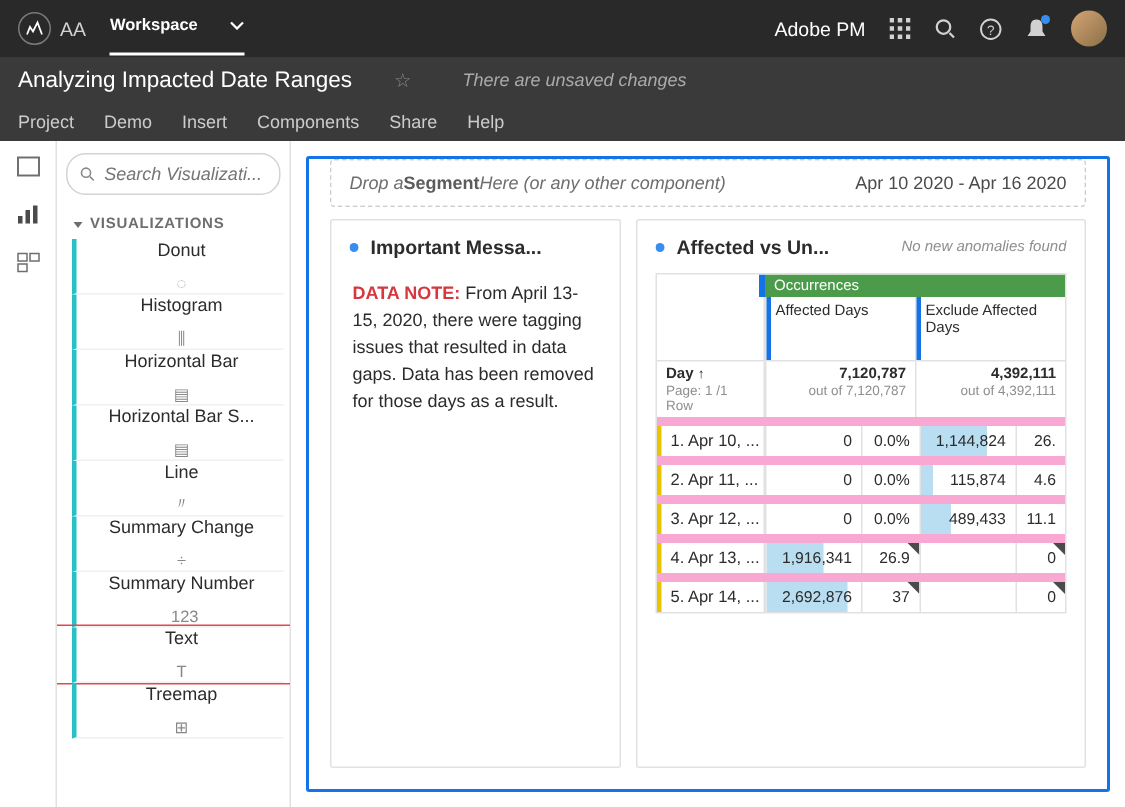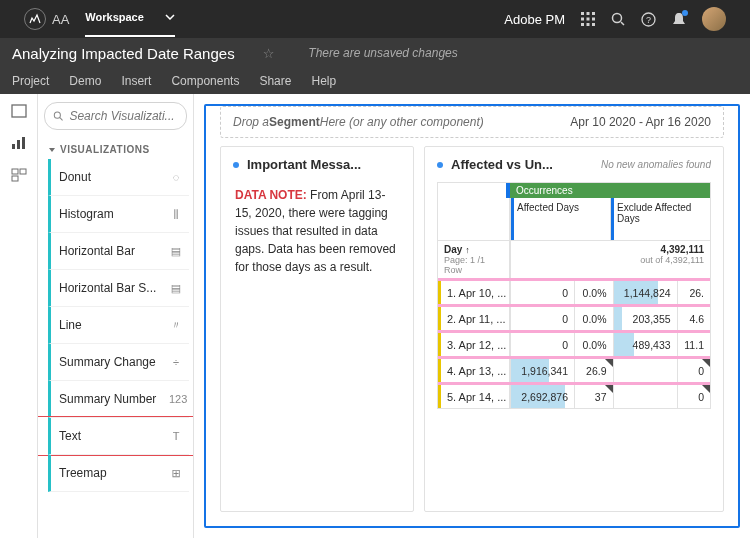--- a/index.html
+++ b/index.html
@@ -1,17 +1,17 @@
 <!DOCTYPE html>
 <html><head>
 <meta charset="utf-8">
 <style>
 * { margin: 0; padding: 0; box-sizing: border-box; font-family: -apple-system, BlinkMacSystemFont, 'Segoe UI', sans-serif; }
 body { width: 750px; height: 538px; overflow: hidden; background: #fff; font-size: 13px; color: #2c2c2c; }
-.topbar { background: #292929; color: #fff; height: 38px; display: flex; align-items: center; padding: 0 24px; }
+.topbar { background: #292929; color: #fff; height: 38px; display: flex; align-items: center; padding: 0 12px; }
 .logo { width: 22px; height: 22px; border: 1.5px solid #7a7a7a; border-radius: 50%; display: flex; align-items: center; justify-content: center; font-size: 10px; margin-right: 6px; }
 .prod { font-size: 13px; margin-right: 16px; color: #d1d1d1; }
 .ws { font-size: 11px; font-weight: 700; padding-bottom: 12px; border-bottom: 2px solid #fff; margin-top: 10px; display: flex; align-items: center; gap: 21px; }
 .spacer { flex: 1; }
 .topright { display: flex; align-items: center; gap: 16px; }
 .topicon { color: #d1d1d1; cursor: pointer; }
 .avatar { width: 24px; height: 24px; border-radius: 50%; background: linear-gradient(135deg,#d4a574,#8b6f47); }
 .subhead { background: #3a3a3a; color: #fff; height: 30px; display: flex; align-items: center; padding: 0 12px; gap: 28px; }
 .subhead h1 { font-size: 15px; font-weight: 400; }
 .star { color: #888; }
@@ -20,21 +20,21 @@
 .menubar span { cursor: pointer; }
 .main { display: flex; height: calc(538px - 94px); }
 .rail { width: 38px; background: #fff; border-right: 1px solid #e1e1e1; display: flex; flex-direction: column; align-items: center; padding-top: 10px; gap: 18px; }
 .rail-icon { width: 16px; height: 14px; cursor: pointer; color: #6e6e6e; }
 .rail-icon.active { color: #1473e6; }
 .sidebar { width: 156px; background: #fff; border-right: 1px solid #e1e1e1; display: flex; flex-direction: column; }
 .search { margin: 8px 6px; border: 1px solid #d3d3d3; border-radius: 13px; height: 28px; display: flex; align-items: center; padding: 0 8px; gap: 6px; color: #888; }
 .search input { border: none; outline: none; font-size: 12px; width: 100%; font-style: italic; }
 .sec-label { font-size: 10px; letter-spacing: 0.5px; font-weight: 700; color: #6e6e6e; padding: 6px 10px 4px; display: flex; align-items: center; gap: 4px; }
 .vizlist { flex: 1; overflow-y: auto; padding: 0 4px 0 10px; }
-.viz { display: flex; align-items: center; justify-content: space-between; height: 37px; border-bottom: 1px solid #f0f0f0; border-left: 3px solid #26c0c7; padding: 0 6px 0 8px; font-size: 12px; cursor: pointer; position: relative; }
+.viz { display: flex; align-items: center; justify-content: space-between; height: 37px; border-bottom: 1px solid #f0f0f0; border-left: 3px solid #26c0c7; padding: 0 6px 0 8px; font-size: 12px; cursor: pointer; position: relative; flex-direction: column; }
 .viz-icon { color: #888; font-size: 11px; width: 14px; text-align: center; }
 .highlight-box { position: absolute; border: 1.5px solid #e34850; left: -16px; right: -6px; top: -2px; bottom: -2px; pointer-events: none; }
 .canvas { flex: 1; background: #fff; padding: 10px; overflow: hidden; }
 .panel { border: 2px solid #1473e6; border-radius: 2px; height: 100%; display: flex; flex-direction: column; }
 .panel-head { display: flex; align-items: center; padding: 10px 14px; gap: 8px; }
 .panel-head h2 { font-size: 17px; font-weight: 700; flex: 1; }
 .dropdown-btn { border: 1px solid #ccc; border-radius: 12px; padding: 4px 10px; font-size: 12px; display: flex; align-items: center; gap: 6px; cursor: pointer; }
 .hx { cursor: pointer; color: #6e6e6e; padding: 2px 4px; }
 .dropzone { margin: 0 14px 8px; border: 1px dashed #ccc; border-radius: 3px; padding: 8px 12px; display: flex; align-items: center; font-size: 12px; color: #6e6e6e; font-style: italic; }
 .dropzone .seg { font-weight: 700; font-style: normal; color: #5c5c5c; }
@@ -55,21 +55,21 @@
 .occ-head { background: #4b9b4b; color: #fff; font-size: 10px; padding: 2px 6px; position: relative; }
 .occ-head::before { content: ''; position: absolute; left: -4px; top: 0; width: 4px; height: 100%; background: #1473e6; }
 .occ-cols { display: flex; }
 .occ-col { flex: 1; border-left: 1px solid #e1e1e1; padding: 4px 6px; font-size: 10px; position: relative; min-height: 42px; }
 .occ-col::before { content: ''; position: absolute; left: 0; top: 0; width: 3px; height: 100%; background: #1473e6; }
 .tbl-headrow { display: flex; border-top: 1px solid #e1e1e1; }
 .tbl-headrow .hc { padding: 3px 6px; font-size: 10px; }
 .hc-day { width: 72px; border-right: 1px solid #e1e1e1; }
 .hc-num { flex: 1; border-left: 1px solid #e1e1e1; text-align: right; }
 .hc-sub { color: #8e8e8e; display: block; font-size: 9px; }
-.tbl-row { display: flex; border-top: 3px solid #f9a8d4; height: 26px; }
+.tbl-row { display: flex; border-top: 6px solid #f9a8d4; height: 26px; }
 .tbl-row > div { padding: 4px 6px; display: flex; align-items: center; white-space: nowrap; overflow: hidden; }
 .c-idx { width: 72px; border-left: 3px solid #e8c500; border-right: 1px solid #e1e1e1; font-size: 11px; }
 .c-val, .c-pct { flex: 1; border-left: 1px solid #e1e1e1; justify-content: flex-end; font-size: 10.5px; position: relative; }
 .bar { position: absolute; left: 0; top: 0; bottom: 0; background: #8bc8e8; opacity: 0.6; }
 .c-val span, .c-pct span { position: relative; z-index: 1; }
 .tri { position: absolute; top: 0; right: 0; width: 0; height: 0; border-top: 8px solid #4b4b4b; border-left: 8px solid transparent; }
 svg { display: block; }
 </style>
 </head>
 <body>
@@ -253,20 +253,21 @@
                   <div class="occ-col">Affected Days</div>
                   <div class="occ-col">Exclude Affected Days</div>
                 </div>
               </div>
             </div>
             <div class="tbl-headrow">
               <div class="hc hc-day">
                 <span style="font-weight:600">Day</span> <span style="font-size:9px;">↑</span>
                 <span class="hc-sub">Page: 1 /1  Row</span>
               </div>
+              <div class="hc hc-num"><span style="font-weight:600">7,120,787</span><span class="hc-sub">out of 7,120,787</span></div>
               <div class="hc hc-num"><span style="font-weight:600">4,392,111</span><span class="hc-sub">out of 4,392,111</span></div>
             </div>
             <div id="tbody">
                 <div class="tbl-row">
     <div class="c-idx">1.  Apr 10, ...</div>
     <div class="c-val">
                     <span>0</span>
                   </div>
     <div class="c-pct" style="flex:0.5">
                     <span>0.0%</span>
@@ -282,21 +283,21 @@
                 <div class="tbl-row">
     <div class="c-idx">2.  Apr 11, ...</div>
     <div class="c-val">
                     <span>0</span>
                   </div>
     <div class="c-pct" style="flex:0.5">
                     <span>0.0%</span>
                   </div>
     <div class="c-val">
                     <div class="bar" style="width:14%"></div>
-                    <span>203,355</span>
+                    <span>115,874</span>
                   </div>
     <div class="c-pct" style="flex:0.4">
                     <span>4.6</span>
                   </div>
                 </div>
                 <div class="tbl-row">
     <div class="c-idx">3.  Apr 12, ...</div>
     <div class="c-val">
                     <span>0</span>
                   </div>

